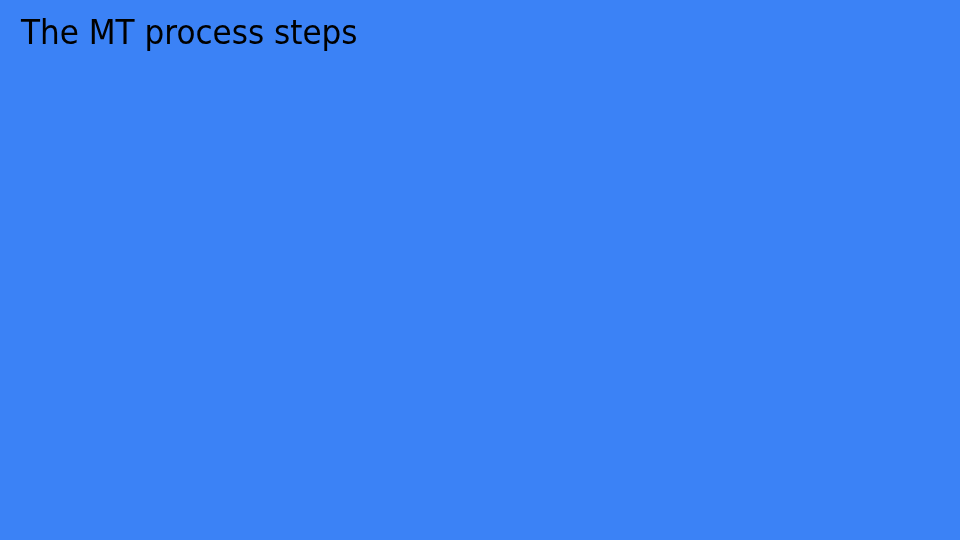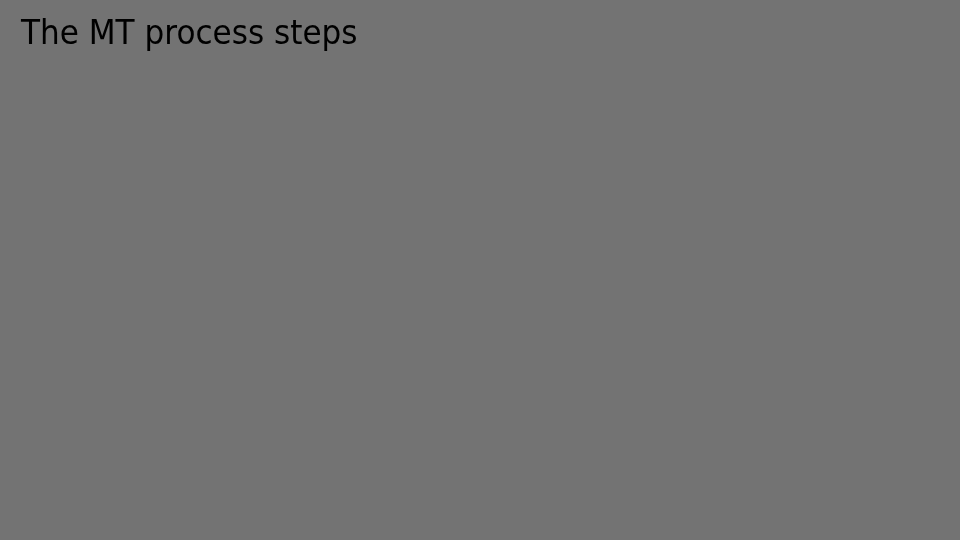--- a/index.html
+++ b/index.html
@@ -1,19 +1,19 @@
 <!DOCTYPE html>
 <html><head>
 <meta charset="utf-8">
 <title>The MT process steps</title>
 <style>
   html,body{margin:0;padding:0;}
   body{width:960px;height:540px;background:#ffffff;overflow:hidden;
        font-family:"DejaVu Sans","Liberation Sans",sans-serif;}
-  #slide{position:relative;width:960px;height:540px;background:#737373;}
+  #slide{position:relative;width:960px;height:540px;background:#3b82f6;}
   #title{position:absolute;left:21px;top:12px;font-size:34.5px;line-height:40px;color:#000000;
          transform:scaleX(.902);transform-origin:left top;white-space:nowrap;}
   svg#art{position:absolute;left:0;top:0;}
 </style>
 </head>
 <body>
 
 <div id="slide">
   <div id="title">The MT process steps</div>
   <svg id="art" width="960" height="540" viewBox="0 0 960 540">

